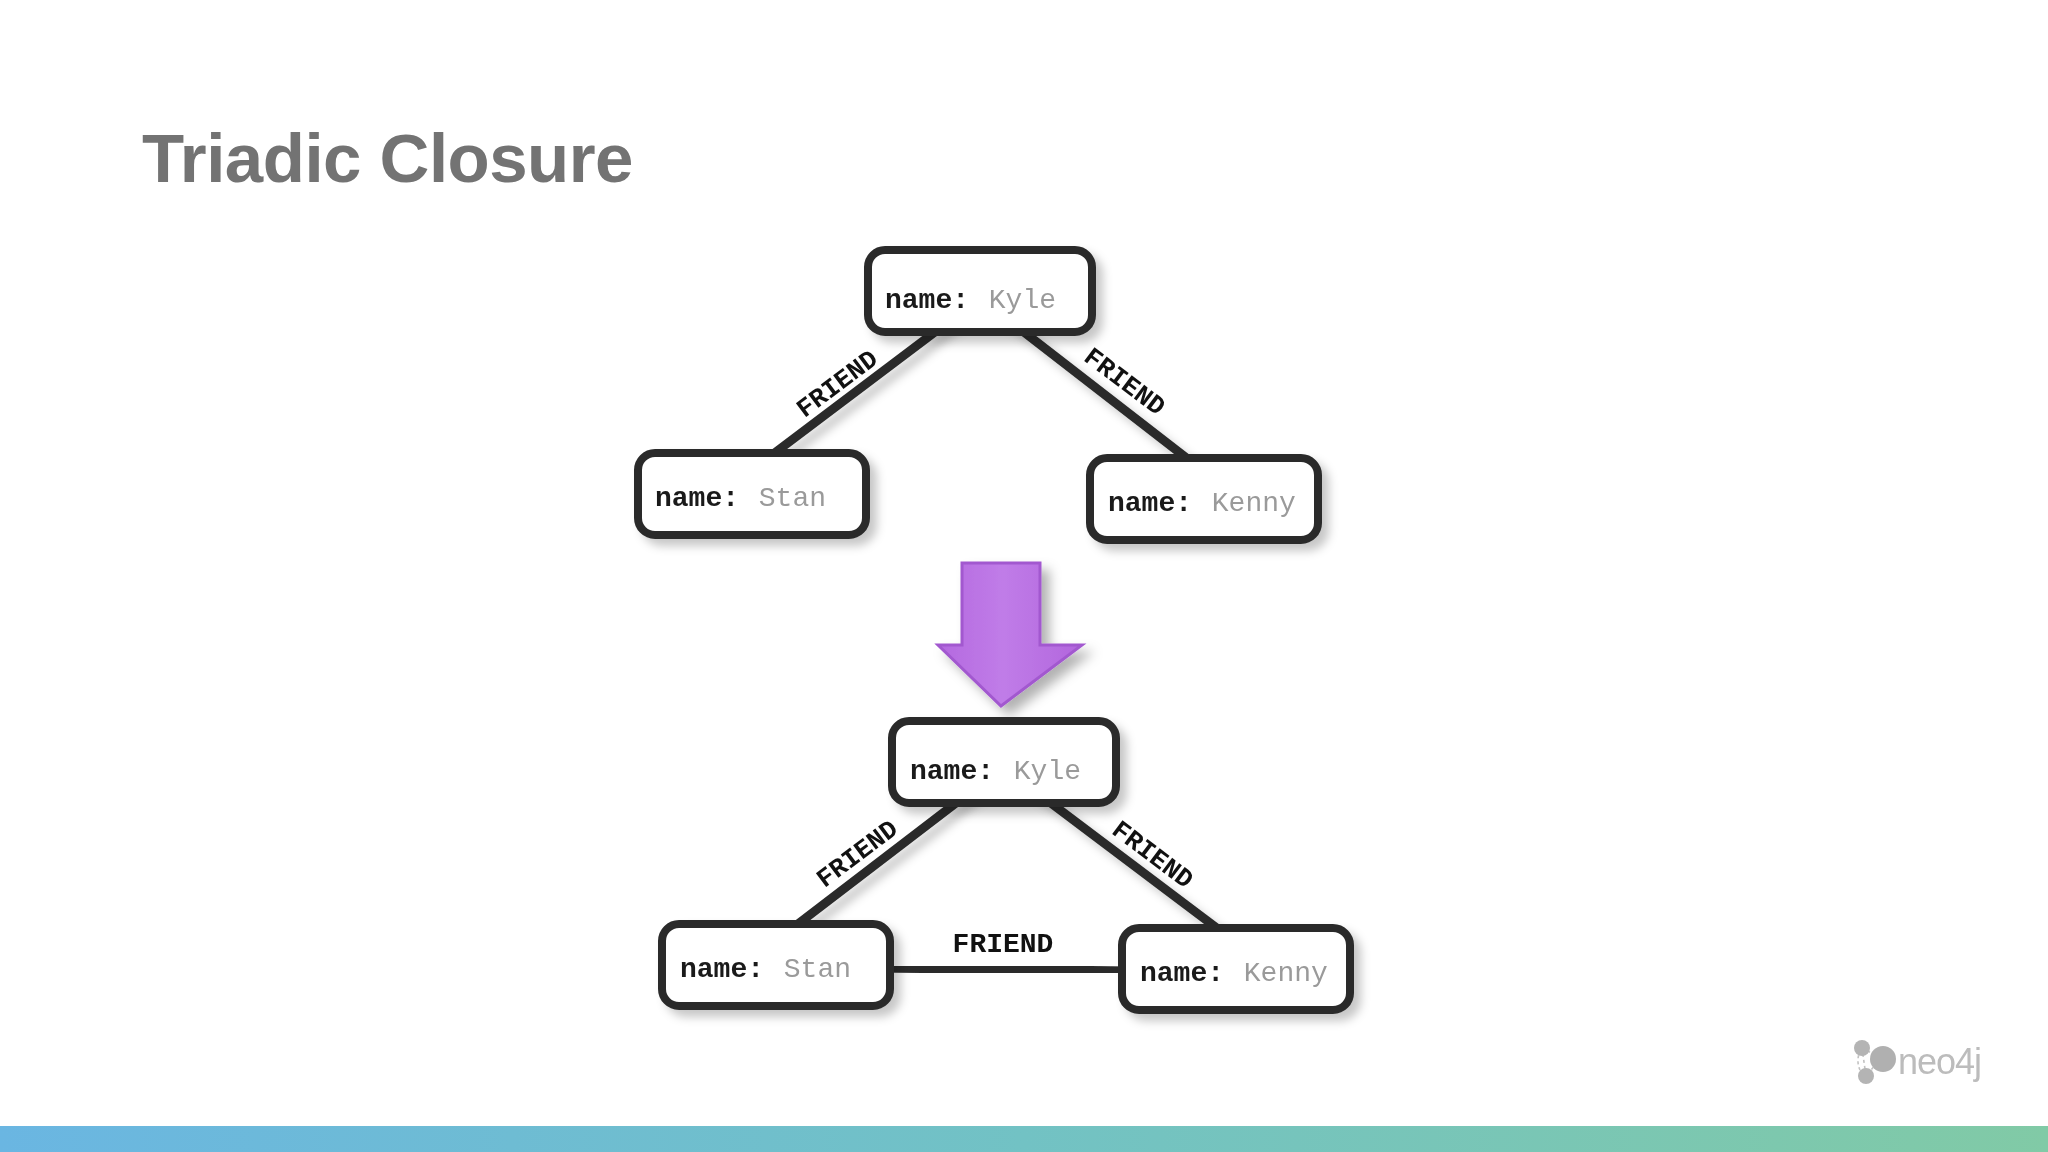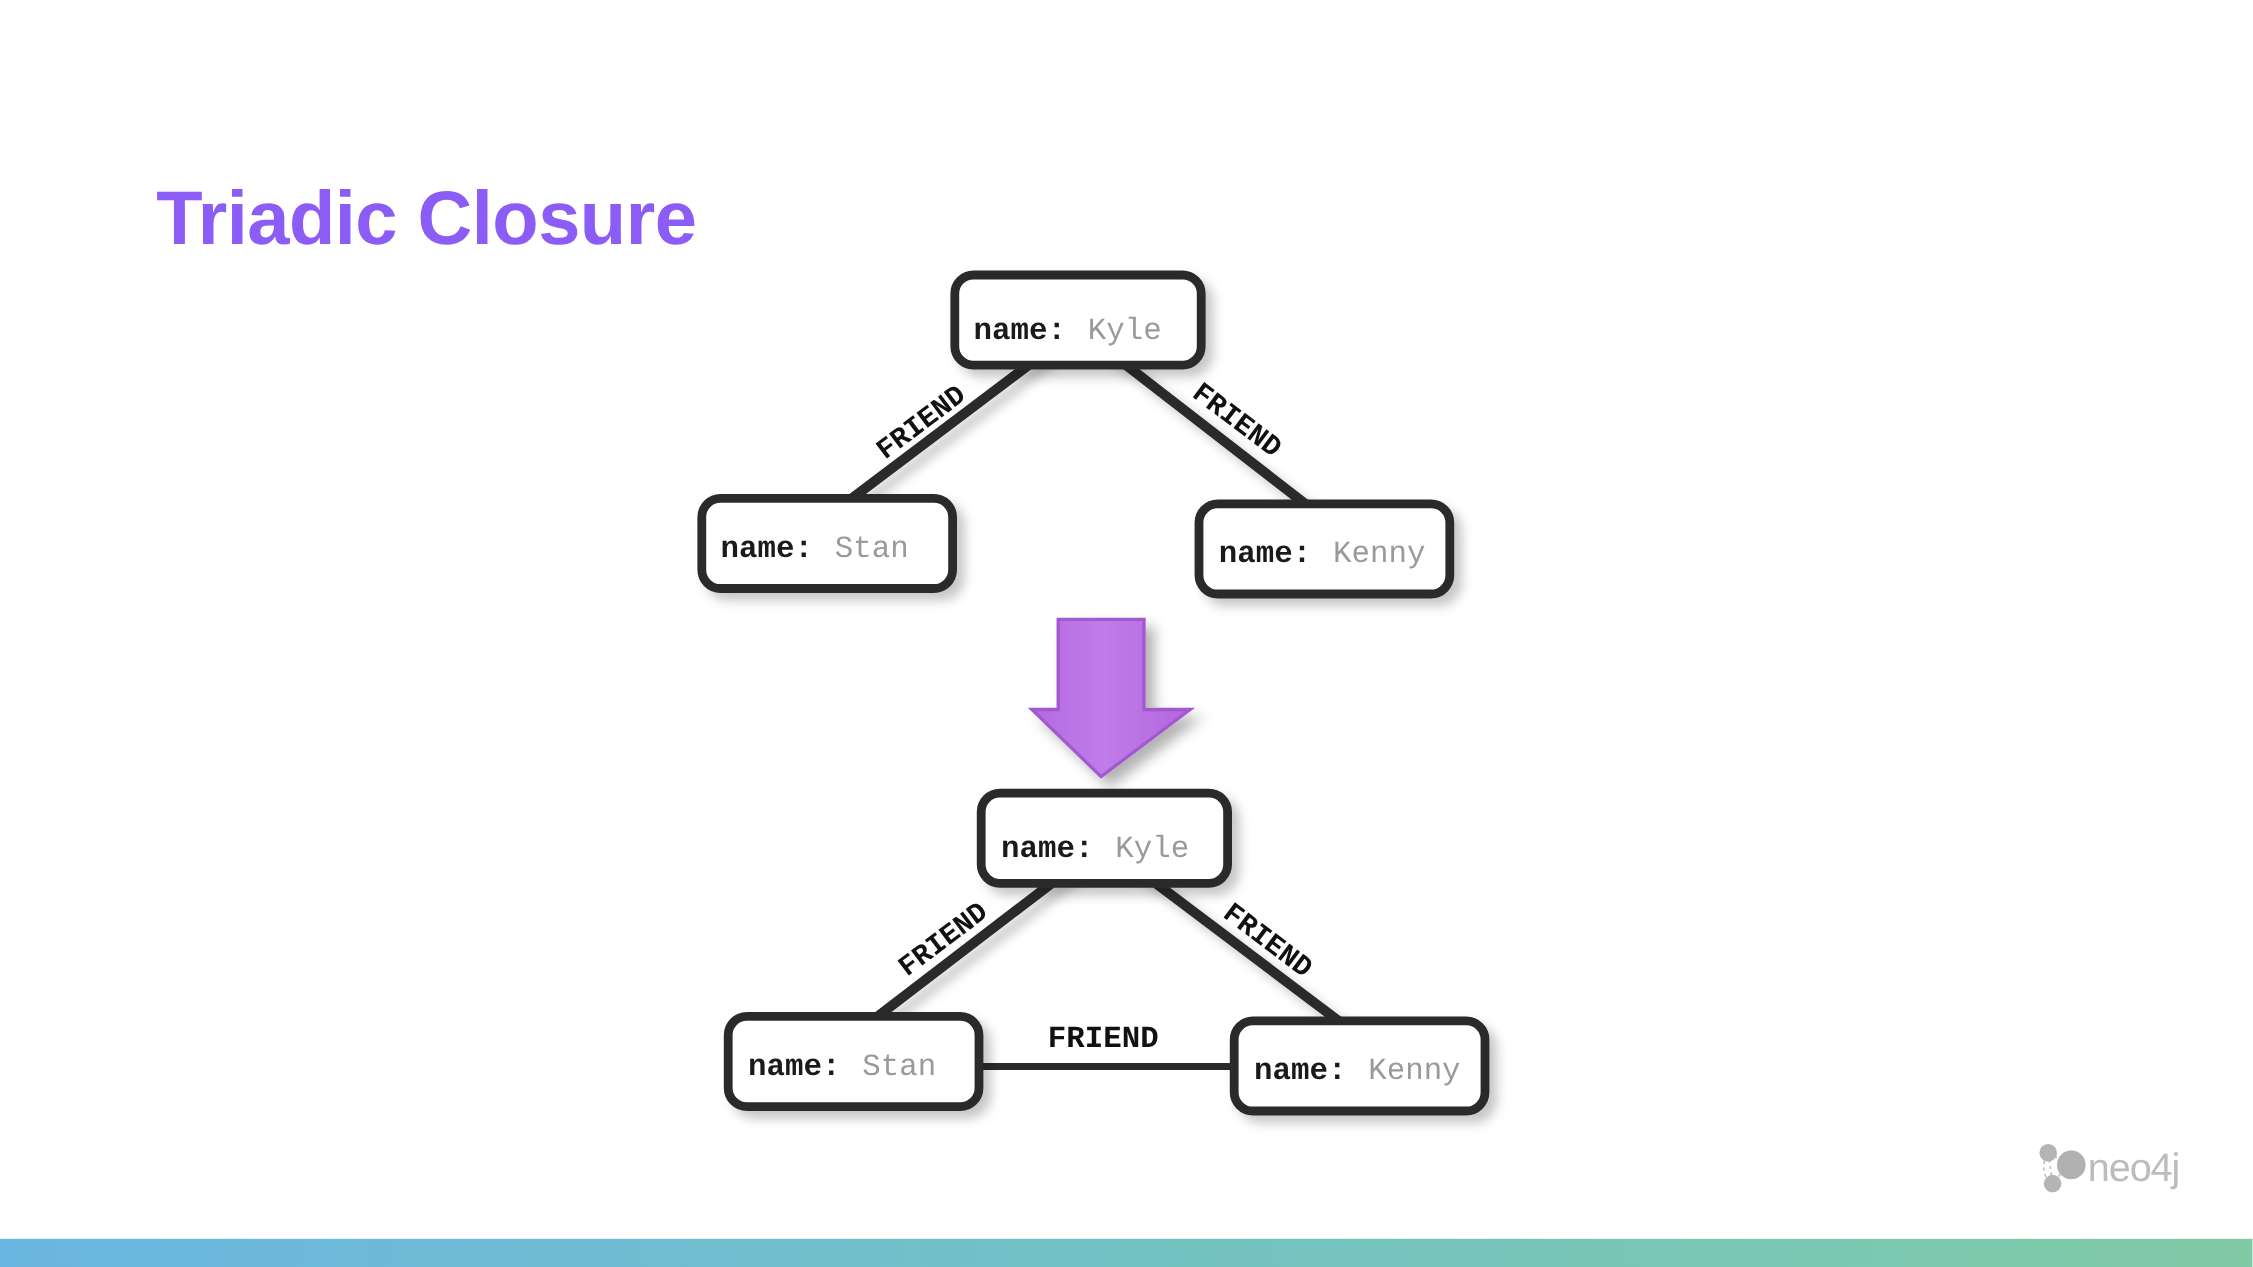--- a/index.html
+++ b/index.html
@@ -17,24 +17,23 @@
 
   
   #slide-title {
     position: absolute;
     left: 142px;
     top: 124px;
     font-family: "Liberation Sans", sans-serif;
     font-weight: bold;
     font-size: 69px;
     letter-spacing: -0.5px;
-    color: #8b5cf6;
+    color: #737373;
     white-space: nowrap;
     line-height: 1;
-    margin-top: 40px;
   }
 
   
   #diagram-canvas {
     position: absolute;
     left: 0;
     top: 0;
     width: 2048px;
     height: 1152px;
   }

